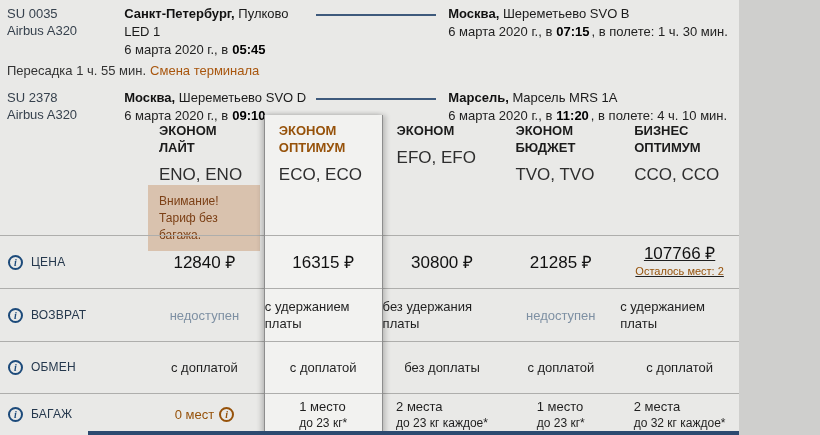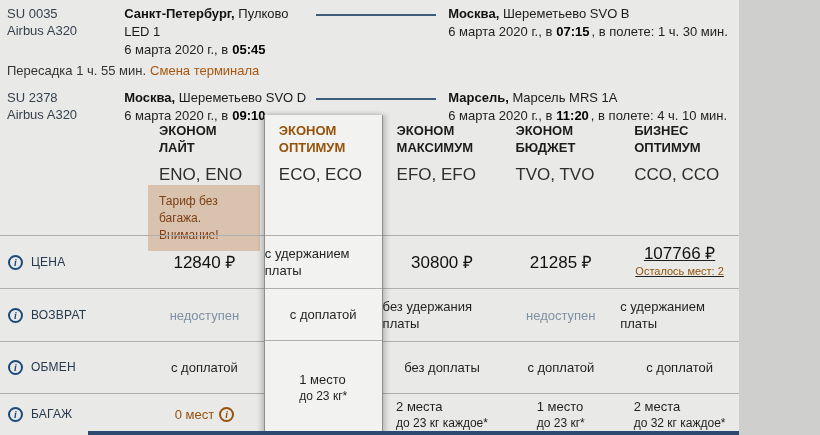--- a/index.html
+++ b/index.html
@@ -161,22 +161,22 @@
     </div>
 
     <div class="fare-col">
       <div class="hdr">
         <div class="fare-name">
           <div>ЭКОНОМ</div>
           <div>ЛАЙТ</div>
         </div>
         <div class="fare-code">ENO, ENO</div>
         <div class="warn-box">
+          <div>Внимание!</div>
           <div>Тариф без багажа.</div>
-          <div>Внимание!</div>
         </div>
       </div>
       <div class="seg">
         <span class="price">12840 ₽</span>
       </div>
       <div class="seg">
         <span class="muted">недоступен</span>
       </div>
       <div class="seg r3">
         <span>с доплатой</span>
@@ -191,38 +191,40 @@
 
     <div class="fare-col selected">
       <div class="hdr">
         <div class="fare-name">
           <div>ЭКОНОМ</div>
           <div>ОПТИМУМ</div>
         </div>
         <div class="fare-code">ECO, ECO</div>
       </div>
       <div class="seg">
+        <span class="price">16315 ₽</span>
+      </div>
+      <div class="seg">
         <span>с удержанием платы</span>
       </div>
       <div class="seg r3">
         <span>с доплатой</span>
       </div>
       <div class="seg last">
         <span class="baggage-wrap">
           <span>1 место</span>
           <span class="baggage-note">до 23 кг*</span>
         </span>
       </div>
     </div>
 
     <div class="fare-col">
       <div class="hdr">
         <div class="fare-name">
           <div>ЭКОНОМ</div>
-          <div>МАКСИМУМ</div>
         </div>
         <div class="fare-code">EFO, EFO</div>
       </div>
       <div class="seg">
         <span class="price">30800 ₽</span>
       </div>
       <div class="seg">
         <span>без удержания платы</span>
       </div>
       <div class="seg r3">

